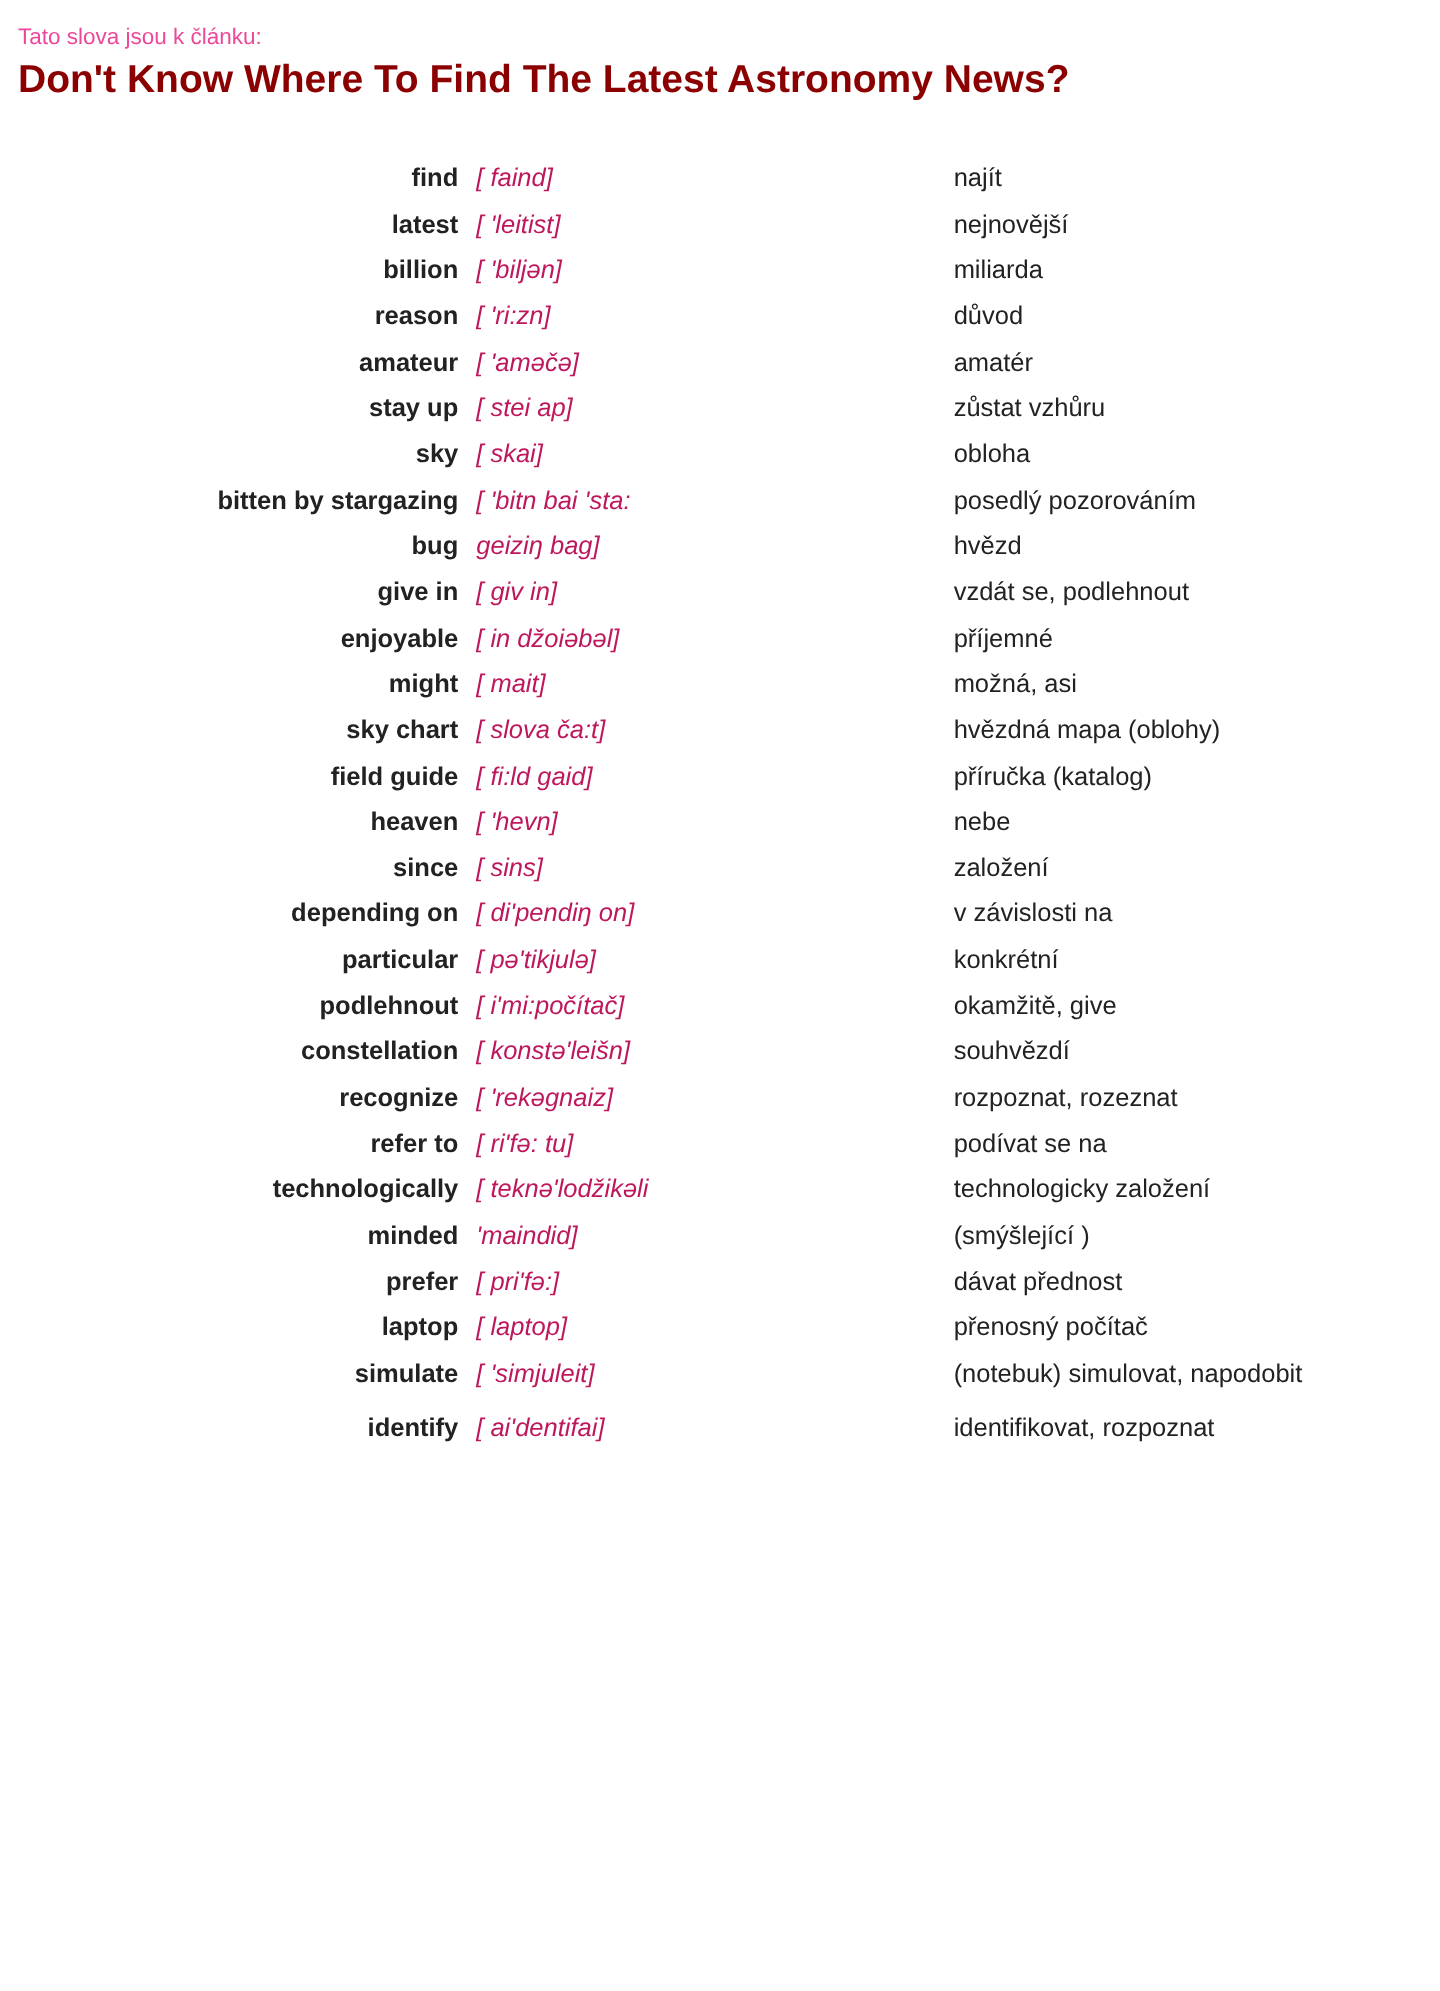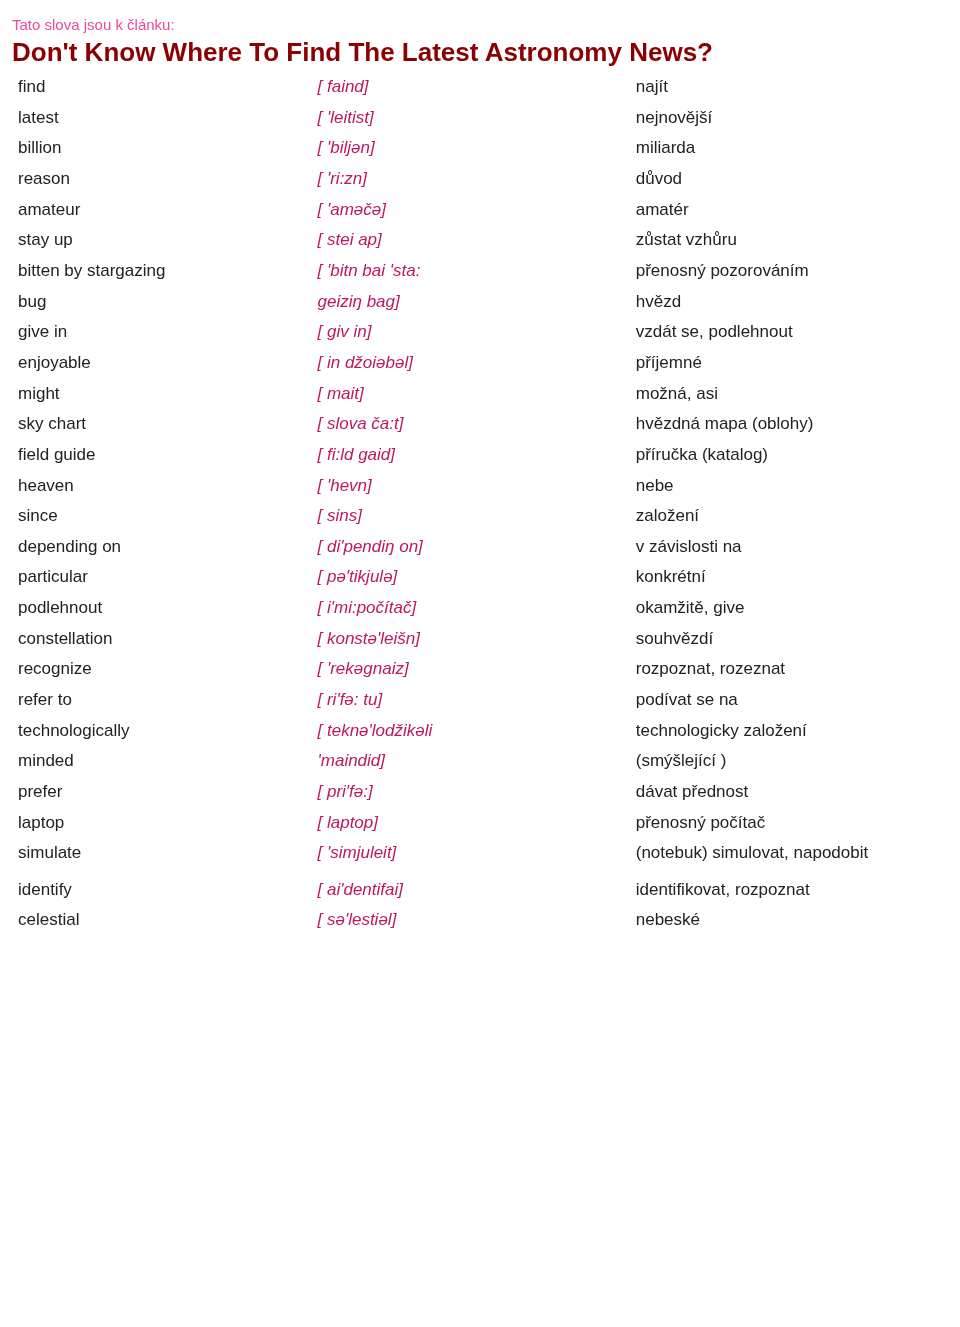--- a/index.html
+++ b/index.html
@@ -17,35 +17,36 @@
     }
     .subtitle {
       font-size: 15px;
       color: #ec4899;
       margin-bottom: 4px;
     }
     .main-title {
       font-size: 26px;
       font-weight: bold;
       color: #8b0000;
-      margin-bottom: 4px;
+      margin-bottom: 36px;
       line-height: 1.2;
     }
     .vocab-table {
       width: 100%;
       border-collapse: collapse;
     }
     .vocab-table td {
       padding: 3px 6px;
       vertical-align: top;
       line-height: 1.45;
     }
     .col-word {
       width: 32%;
-      font-weight: normal;
+      font-weight: bold;
+      text-align: right;
     }
     .col-phonetic {
       width: 34%;
       color: #be185d;
       font-style: italic;
     }
     .col-translation {
       width: 34%;
     }
   </style>
@@ -81,23 +82,28 @@
         <td class="col-word">amateur</td>
         <td class="col-phonetic">[ 'aməčə]</td>
         <td class="col-translation">amatér</td>
       </tr>
       <tr>
         <td class="col-word">stay up</td>
         <td class="col-phonetic">[ stei ap]</td>
         <td class="col-translation">zůstat vzhůru</td>
       </tr>
       <tr>
+        <td class="col-word">sky</td>
+        <td class="col-phonetic">[ skai]</td>
+        <td class="col-translation">obloha</td>
+      </tr>
+      <tr>
         <td class="col-word">bitten by stargazing</td>
         <td class="col-phonetic">[ 'bitn bai 'sta:</td>
-        <td class="col-translation">přenosný pozorováním</td>
+        <td class="col-translation">posedlý pozorováním</td>
       </tr>
       <tr>
         <td class="col-word">bug</td>
         <td class="col-phonetic">geiziŋ bag]</td>
         <td class="col-translation">hvězd</td>
       </tr>
       <tr>
         <td class="col-word">give in</td>
         <td class="col-phonetic">[ giv in]</td>
         <td class="col-translation">vzdát se, podlehnout</td>
@@ -189,20 +195,15 @@
       </tr>
       <tr>
         <td class="col-word"></td>
         <td class="col-phonetic"></td>
         <td class="col-translation"></td>
       </tr>
       <tr>
         <td class="col-word">identify</td>
         <td class="col-phonetic">[ ai'dentifai]</td>
         <td class="col-translation">identifikovat, rozpoznat</td>
-      </tr>
-      <tr>
-        <td class="col-word">celestial</td>
-        <td class="col-phonetic">[ sə'lestiəl]</td>
-        <td class="col-translation">nebeské</td>
       </tr>
     </tbody>
 </table>
 
 </body></html>

